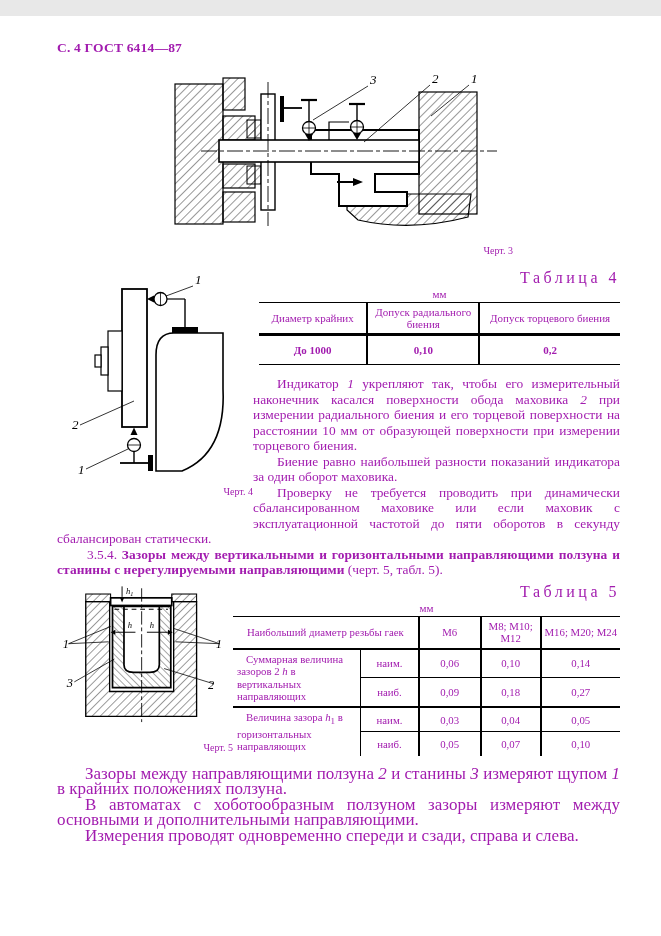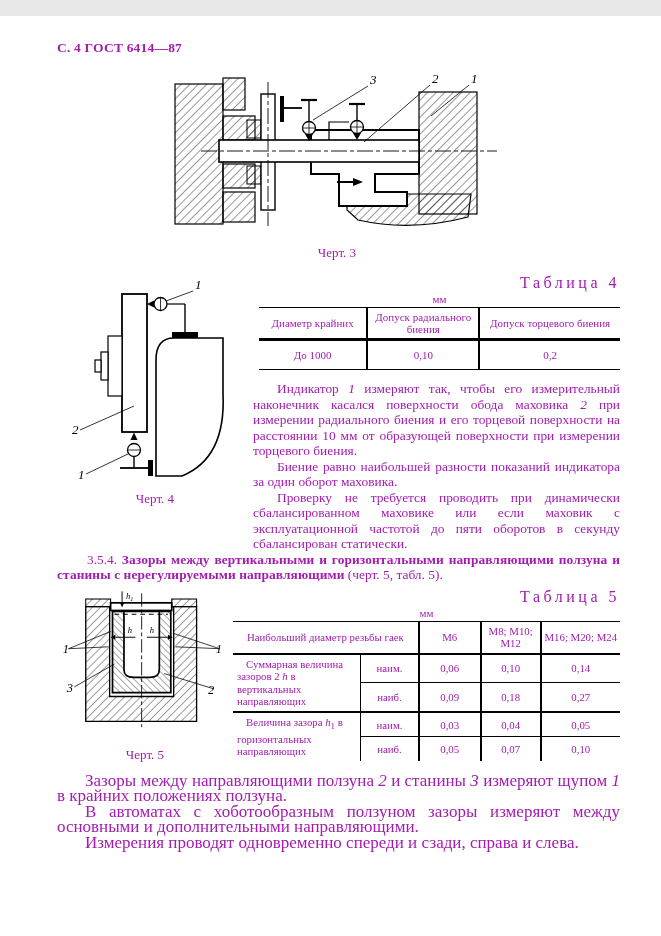--- a/index.html
+++ b/index.html
@@ -7,37 +7,37 @@
     position:relative; width:661px; height:936px; margin:16px auto;
     background:#ffffff; color:#a21caf;
     font-family:"Liberation Serif","DejaVu Serif",serif;
     box-sizing:border-box; padding:24px 41px 0 57px;
     overflow:hidden;
   }
   .hdr { font-weight:bold; font-size:13.5px; letter-spacing:.2px; }
 
   
   figure { margin:0; }
-  .figcap { font-size:13px; text-align:center; margin-top:3px; }
+  .figcap { font-size:10px; text-align:right; margin-top:3px; }
   .callout { font-style:italic; font-size:13px; font-family:"Liberation Serif",serif; }
   .callout-sm { font-style:italic; font-size:9px; font-family:"Liberation Serif",serif; }
 
   .fig3-block { width:352px; margin:14px 0 0 104px; }
 
   .sec1 { margin-top:13px; }
   .fig4-block { float:left; width:196px; margin:0 0 30px 0; text-align:center; }
   .t4wrap { margin-left:202px; }
 
   .tbl-label { text-align:right; font-size:16px; letter-spacing:3.5px; }
   .tbl-unit  { text-align:center; font-size:11px; margin:1px 0 2px; }
 
   table { border-collapse:collapse; width:100%; text-align:center; }
   .t4 { font-size:11px; }
   .t4 th { font-weight:normal; border-top:1.5px solid #000; border-bottom:3px solid #000; padding:3px 5px; }
-  .t4 td { padding:8px 5px; }
+  .t4 td { padding:8px 5px;font-weight:bold; }
   .t4 tr.r1 td { border-bottom:1.5px solid #000; }
   .t4 th + th, .t4 td + td { border-left:2.5px solid #000; }
   .t4 .c1{width:30%} .t4 .c2{width:31%} .t4 .c3{width:39%}
 
   .bodytext p { font-size:13.4px; line-height:15.5px; text-align:justify; margin:0; text-indent:24px; }
   .bodytext { margin-top:11px; }
   .p354 { margin-top:1px; }
   .p354 b { letter-spacing:.1px; }
   .p354 { text-indent:30px !important; }
 
@@ -184,21 +184,21 @@
         <tr class="r1">
           <td>До 1000</td>
           <td>0,10</td>
           <td>0,2</td>
         </tr>
       </tbody>
         </table>
     </div>
 
     <div class="bodytext">
-      <p><span>Индикатор </span><i>1</i><span> измеряют так, чтобы его измерительный наконечник касался поверхности обода маховика </span><i>2</i><span> при измерении радиального биения и его торцевой поверхности на расстоянии 10 мм от образующей поверхности при измерении торцевого биения.</span></p>
+      <p><span>Индикатор </span><i>1</i><span> укрепляют так, чтобы его измерительный наконечник касался поверхности обода маховика </span><i>2</i><span> при измерении радиального биения и его торцевой поверхности на расстоянии 10 мм от образующей поверхности при измерении торцевого биения.</span></p>
       <p>Биение равно наибольшей разности показаний индикатора за один оборот маховика.</p>
       <p>Проверку не требуется проводить при динамически сбалансированном маховике или если маховик с эксплуатационной частотой до пяти оборотов в секунду сбалансирован статически.</p>
       <p class="p354"><span>3.5.4. </span><b>Зазоры между вертикальными и горизонтальными направляющими ползуна и станины с нерегулируемыми направляющими</b><span> (черт. 5, табл. 5).</span></p>
     </div>
   </div>
 
   <div class="sec2">
 
     <figure class="fig5-block">
       <svg width="172" height="152" viewBox="0 0 180 152">

